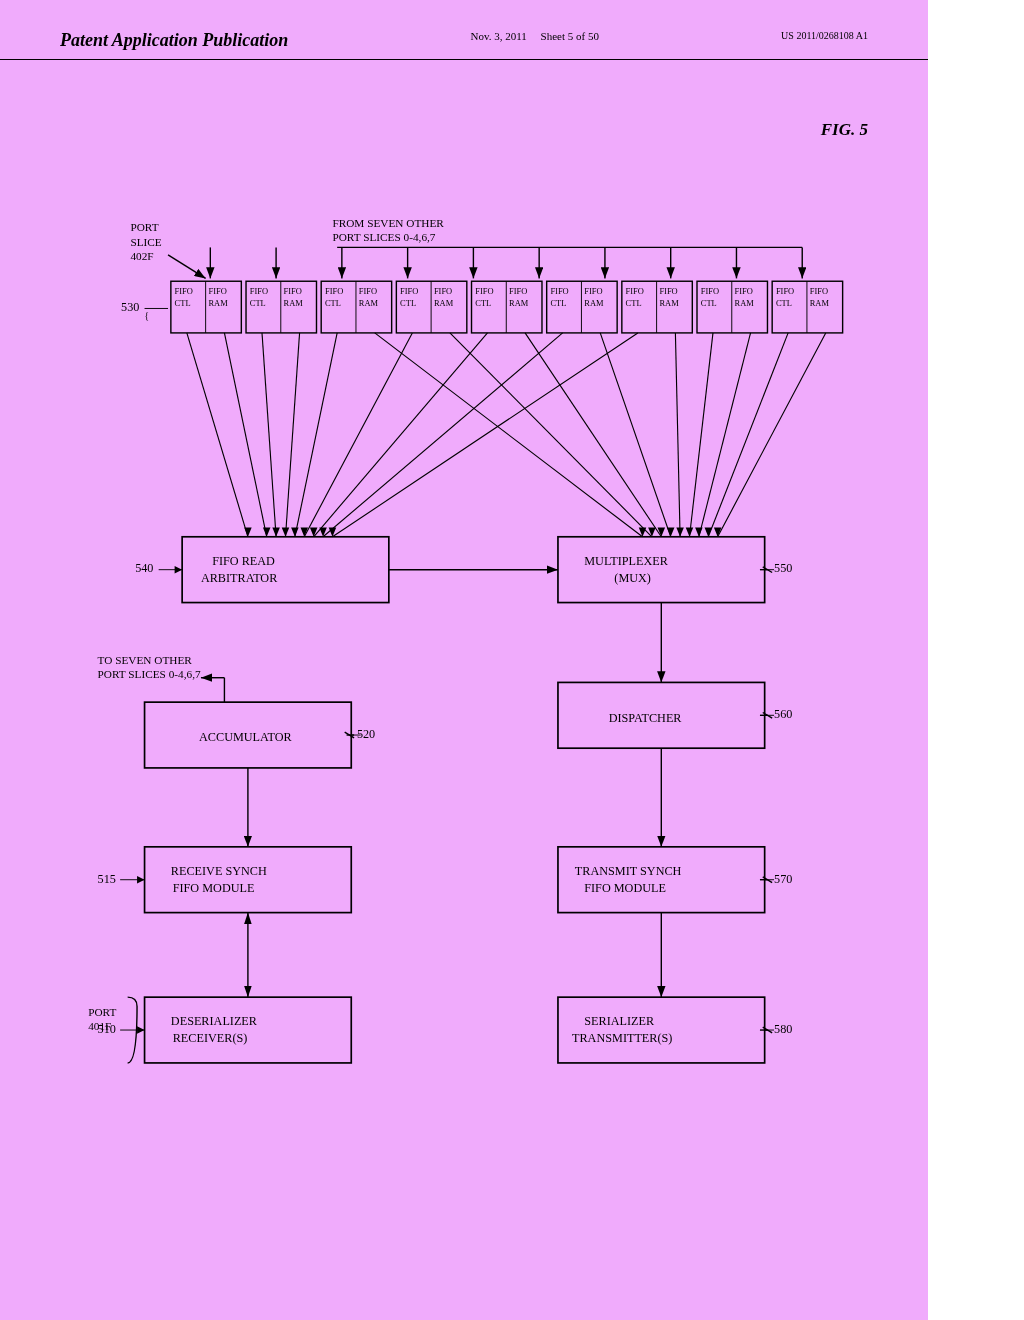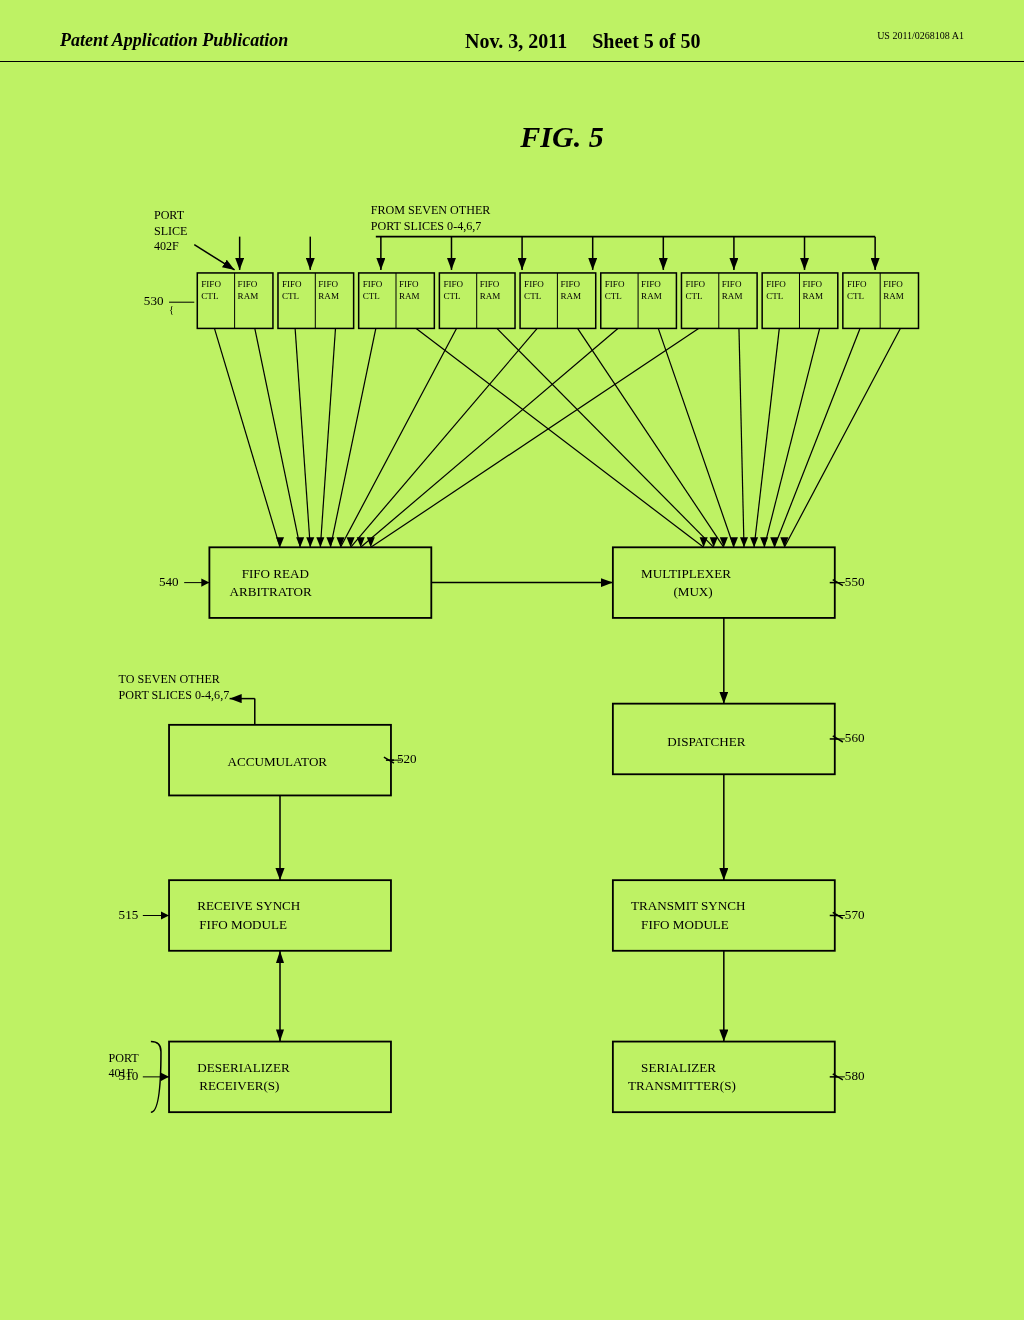--- a/index.html
+++ b/index.html
@@ -5,60 +5,58 @@
     * { margin: 0; padding: 0; box-sizing: border-box; }
     body {
       background: #fff;
       font-family: 'Times New Roman', Times, serif;
       width: 1024px;
       height: 1320px;
       overflow: hidden;
       position: relative;
     }
     .page {
-      width: 1024px;
+      width: 928px;
       height: 1320px;
-      background: #bef264;
+      background: #f0abfc;
       position: relative;
     }
     .header {
       display: flex;
       justify-content: space-between;
       align-items: flex-start;
       padding: 30px 60px 0 60px;
       border-bottom: 1px solid #000;
       padding-bottom: 8px;
     }
     .header-left {
       font-size: 18px;
       font-weight: bold;
       font-style: italic;
     }
     .header-center {
-      font-size: 20px;
+      font-size: 11px;
       text-align: center;
-      font-weight: bold;
     }
     .header-right {
       font-size: 10px;
       text-align: right;
     }
     .diagram-area {
       position: absolute;
       top: 120px;
       left: 60px;
       right: 60px;
       bottom: 40px;
     }
     .fig-title {
-      text-align: center;
-      font-size: 30px;
+      text-align: right;
+      font-size: 17px;
       font-style: italic;
       font-weight: bold;
-      margin-bottom: 10px;
       margin-left: 100px;
     }
     svg {
       width: 100%;
       height: 100%;
     }
     text {
       font-family: 'Times New Roman', Times, serif;
     }
   </style>

